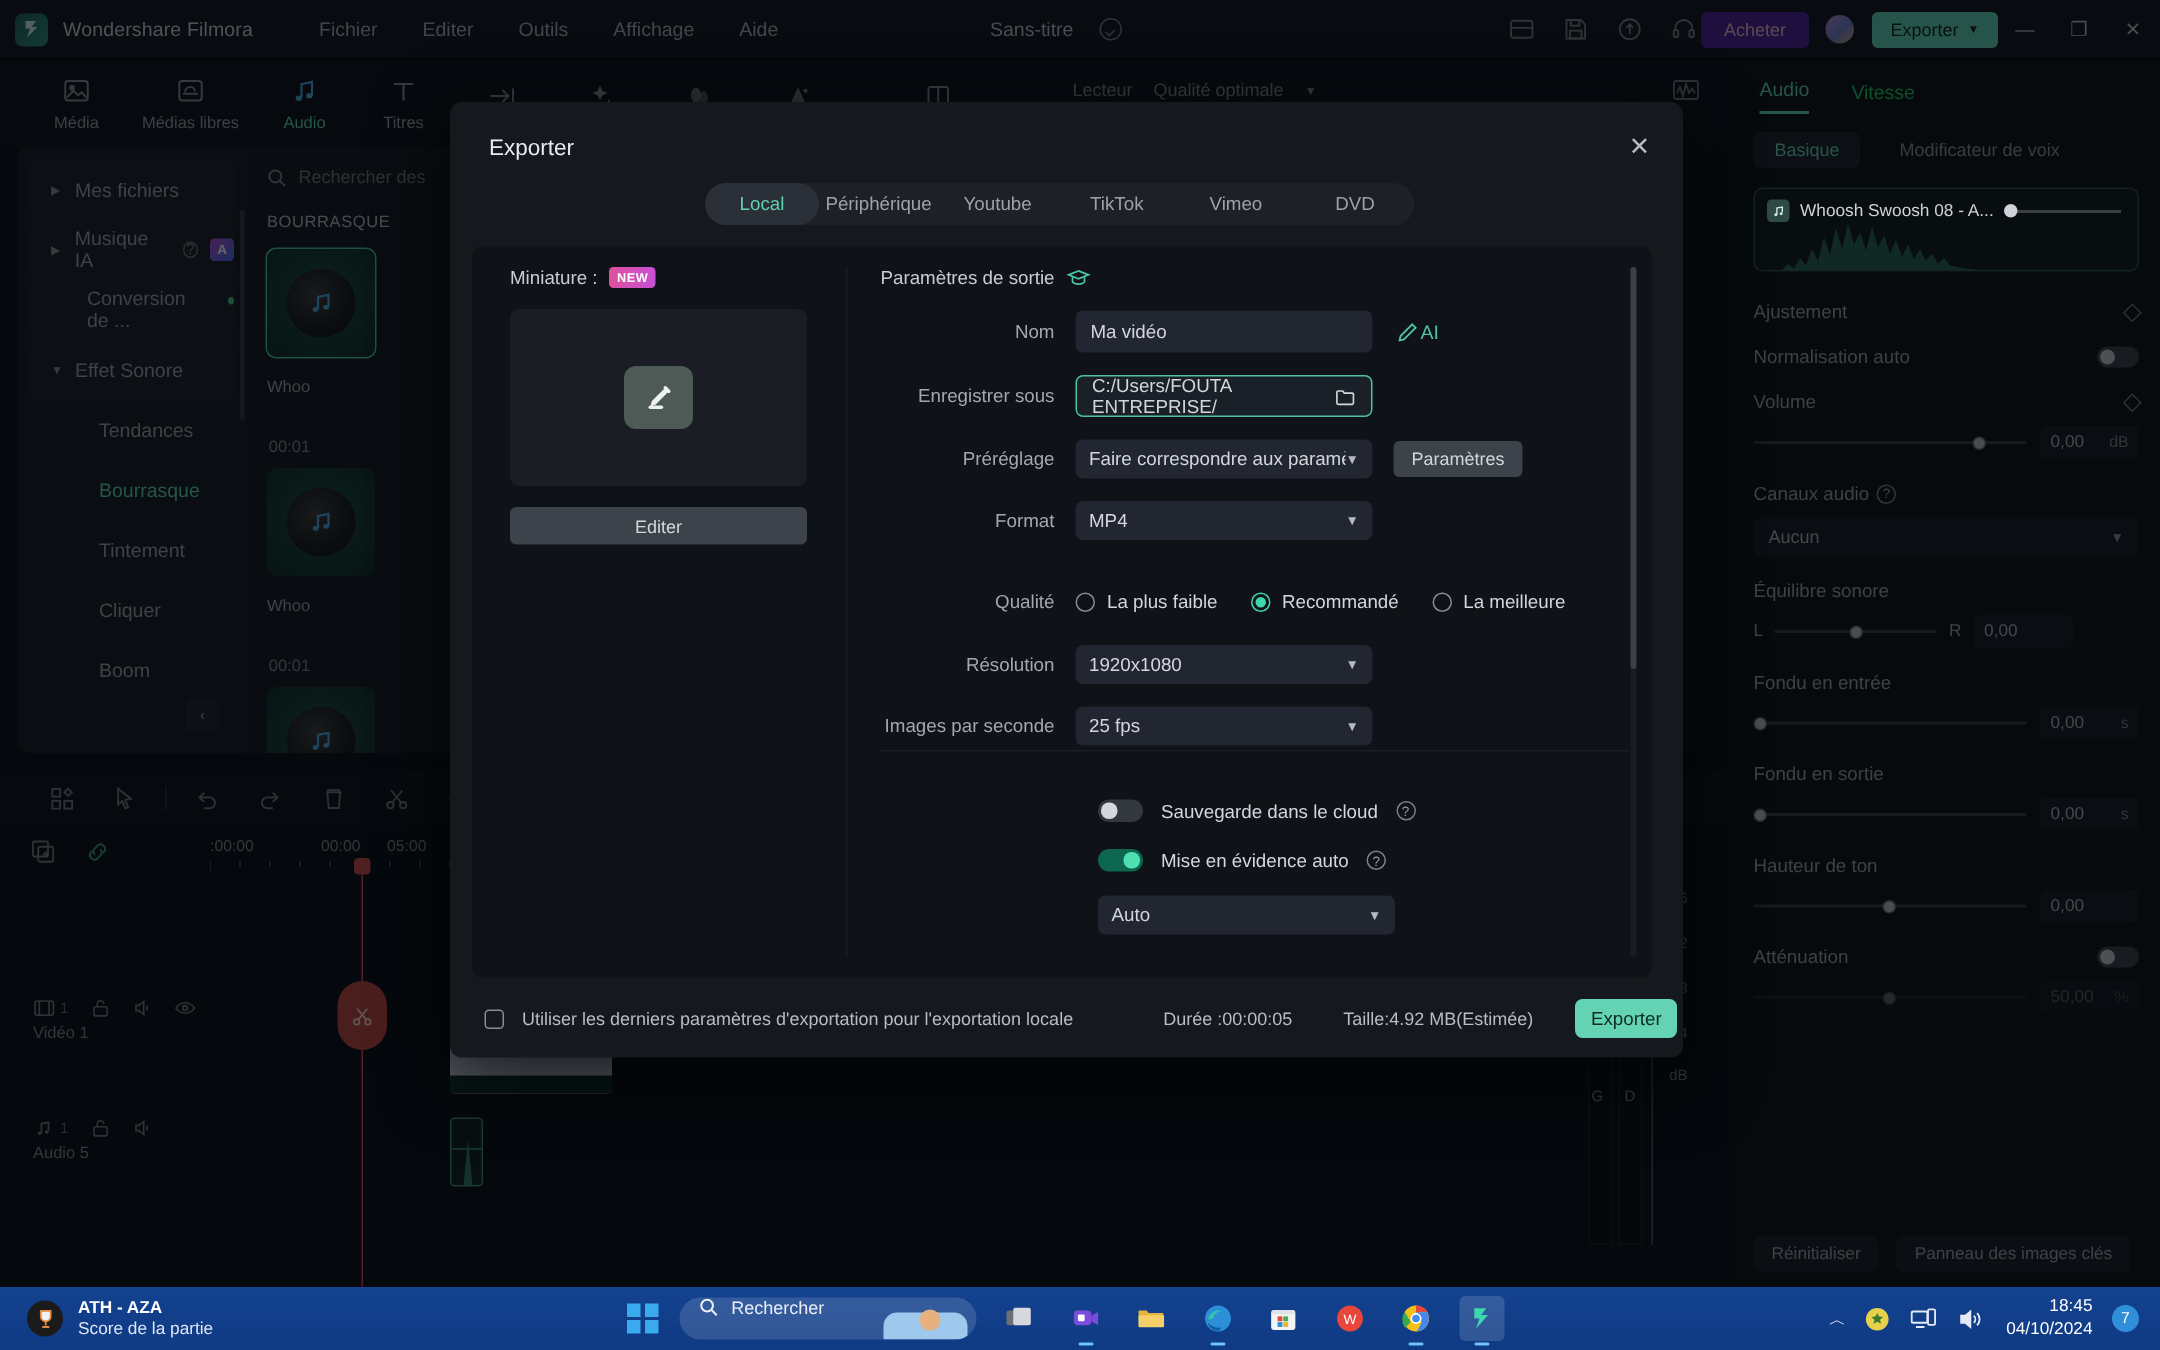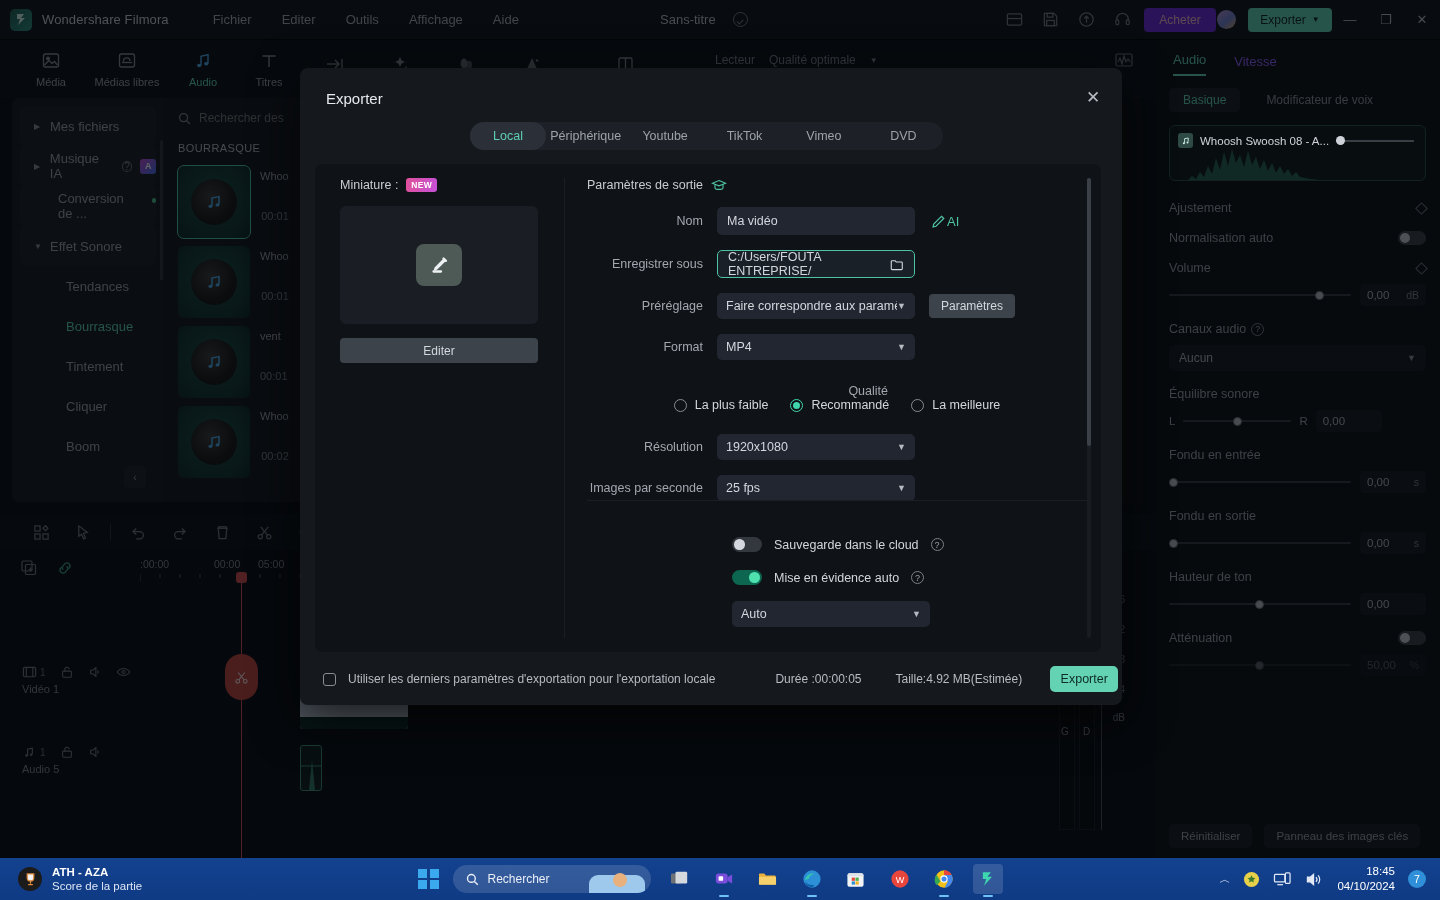--- a/index.html
+++ b/index.html
@@ -30,22 +30,22 @@
   .menubar { display: flex; margin-left: 44px; gap: 30px; }
   .menubar span { font-size: 13px; color: #a7abb3; cursor: default; }
   .doc-title { position:absolute; left:660px; font-size:13px; color:#b9bdc4; }
   .doc-check { position:absolute; left: 733px; top: 12px; width:15px; height:15px;
     border:1.3px solid #767c86; border-radius:50%; }
   .doc-check:after{ content:''; position:absolute; left:3.3px; top:6px; width:5px;height:2.5px;
     border-left:1.4px solid #767c86;border-bottom:1.4px solid #767c86;transform:rotate(-45deg);}
   .tb-icons { position: absolute; right: 272px; display: flex; gap: 17px; align-items: center; }
   .tb-ico { width: 19px; height: 19px; opacity: .62; }
   .btn-acheter {
-    position:absolute; right: 224px; width:72px; height:24px; border-radius: 4px;
-    background: #6d28d9; color:#e8b9c2; font-size:12px;
+    position:absolute; right: 234px; width:72px; height:24px; border-radius: 4px;
+    background: #4c1d95; color:#e8b9c2; font-size:12px;
     display:flex; align-items:center; justify-content:center;
   }
   .avatar-sm {
     position:absolute; right: 204px; width:19px;height:19px;border-radius:50%;
     background: linear-gradient(140deg,#b88fd0,#6f7fd0 55%,#d6a36a);
   }
   .btn-exporter-top {
     position:absolute; right: 108px; width:84px;height:24px;border-radius:4px;
     background:#63d3b4; color:#10241e; font-size:12px;
     display:flex; align-items:center; justify-content:center; gap:6px;
@@ -87,38 +87,38 @@
   .greendot{width:5px;height:5px;border-radius:50%;background:#4ec08a;margin-left:3px;align-self:flex-start;margin-top:12px;}
   .lp-scroll { position:absolute; left:148px; top:42px; width:3px; height:140px; background:#31363d; border-radius:2px;}
   .collapse-btn{position:absolute;left:112px;bottom:14px;width:22px;height:22px;border-radius:4px;
     background:#1d2128;display:flex;align-items:center;justify-content:center;font-size:10px;color:#9aa0a8;}
   .lp-content{position:absolute;left:152px;top:0;width:156px;height:404px;}
   .lp-search{height:40px;display:flex;align-items:center;gap:8px;padding-left:14px;}
   .lp-search input{background:transparent;border:0;outline:0;color:#7d828a;font-size:12px;width:100px;
     font-family:"Liberation Sans",sans-serif;}
   .lp-cat{font-size:11px;color:#b6bbc2;padding-left:14px;margin-top:4px;letter-spacing:.4px;}
   .lp-list{margin-top:8px;}
-  .lp-card{display:flex;gap:10px;padding:4px 0 4px 14px;align-items:flex-start;}
+  .lp-card{display:flex;gap:10px;padding:4px 0 4px 14px;align-items:flex-start;flex-direction:column;}
   .lp-card.selected .thumb{outline:1.5px solid #4ec2a4;}
   .thumb{width:72px;height:72px;border-radius:6px;
     background:radial-gradient(circle at 50% 45%, #1d4f49 0%, #143832 55%, #0f2a27 100%);
     display:flex;align-items:center;justify-content:center;flex:none;}
   .thumb .disc{width:46px;height:46px;border-radius:50%;
     background:radial-gradient(circle at 42% 38%, #3a3a3a 0%, #161616 62%, #0c0c0c 100%);
     display:flex;align-items:center;justify-content:center;}
   .lp-meta{font-size:11px;color:#9ea3ab;padding-top:4px;overflow:hidden;white-space:nowrap;}
   .lp-meta .dur{margin-top:28px;color:#7f848c;text-align:right;}
 
   
   .preview { position:absolute; top:98px; left:330px; width:812px; height:404px; background:#0b0e12; }
 
   
   .rightpanel{position:absolute;top:40px;right:0;width:285px;height:818px;background:#0d1014;overflow:hidden;}
   .rp-tabs{display:flex;height:36px;align-items:flex-end;padding-left:18px;gap:28px;}
-  .rp-tab{font-size:13px;color:#8b5cf6;padding-bottom:7px;}
+  .rp-tab{font-size:13px;color:#22c55e;padding-bottom:7px;}
   .rp-tab.active{color:#5fd0b2;border-bottom:2px solid #5fd0b2;}
   .rp-sub{display:flex;gap:12px;margin:12px 0 0 14px;align-items:center;}
   .rp-pill{font-size:12px;padding:5px 14px;border-radius:5px;color:#8d9299;}
   .rp-pill.active{background:#1c2026;color:#5fd0b2;}
   .rp-clipcard{margin:13px 14px 0 14px;height:56px;border-radius:6px;border:1px solid #2a4f45;
     background:#101c1a;position:relative;overflow:hidden;}
   .rp-cliprow{display:flex;align-items:center;gap:7px;padding:7px 0 0 8px;position:relative;z-index:2;}
   .rp-clipname{font-size:11.5px;color:#cfd3d9;white-space:nowrap;}
   .rp-wave{position:absolute;bottom:0;left:0;width:100%;height:34px;}
   .mini-slider{position:relative;width:78px;height:10px;display:flex;align-items:center;}
@@ -242,21 +242,21 @@
     background:linear-gradient(180deg,#14428f 0%,#0f3a84 100%);display:flex;align-items:center;}
   .tb-left{display:flex;align-items:center;gap:10px;margin-left:18px;}
   .tb-trophy{width:24px;height:24px;border-radius:50%;background:#1b1b1b;display:flex;align-items:center;justify-content:center;}
   .tb-txt{line-height:1.25;}
   .tb-txt .a{font-size:11.5px;color:#fff;font-weight:bold;}
   .tb-txt .b{font-size:11.5px;color:#dde6f5;}
   .tb-center{position:absolute;left:418px;display:flex;align-items:center;gap:14px;}
   .winlogo{display:grid;grid-template-columns:9px 9px;grid-template-rows:9px 9px;gap:2.5px;}
   .winlogo i{background:#3ba9ee;display:block;}
   .searchpill{width:198px;height:28px;border-radius:14px;background:rgba(255,255,255,.14);
-    display:flex;align-items:center;gap:9px;padding-left:13px;position:relative;overflow:hidden;}
+    display:flex;gap:9px;padding-left:13px;position:relative;overflow:hidden;}
   .searchpill .s{font-size:12px;color:#e9eef7;}
   .tbapp{width:30px;height:30px;display:flex;align-items:center;justify-content:center;position:relative;}
   .tbapp .udot{position:absolute;bottom:-3px;left:50%;transform:translateX(-50%);width:10px;height:2.5px;
     border-radius:2px;background:#6fc2f5;}
   .tb-right{position:absolute;right:14px;display:flex;align-items:center;gap:13px;}
   .clock{text-align:right;line-height:1.3;}
   .clock .t{font-size:11.5px;color:#fff;}
   .clock .d{font-size:11.5px;color:#fff;}
   .notif{width:18px;height:18px;border-radius:50%;background:#2f8fd8;color:#fff;font-size:10.5px;
     display:flex;align-items:center;justify-content:center;}
@@ -925,21 +925,21 @@
         </div>
 
         <div class="frow">
           <div class="flabel">Format</div>
           <div class="fselect">
             <span>MP4</span>
             <span style="font-size:9px;color:#b6bac1;">▼</span>
           </div>
         </div>
 
-        <div class="frow" style="margin-top:24px;flex-direction:column;">
+        <div class="frow" style="margin-top:34px;">
           <div class="flabel">Qualité</div>
           <div class="radios">
             <label class="radio">
               <span class="rc"></span>
               <span>La plus faible</span>
             </label>
             <label class="radio">
               <span class="rc on"></span>
               <span>Recommandé</span>
             </label>

